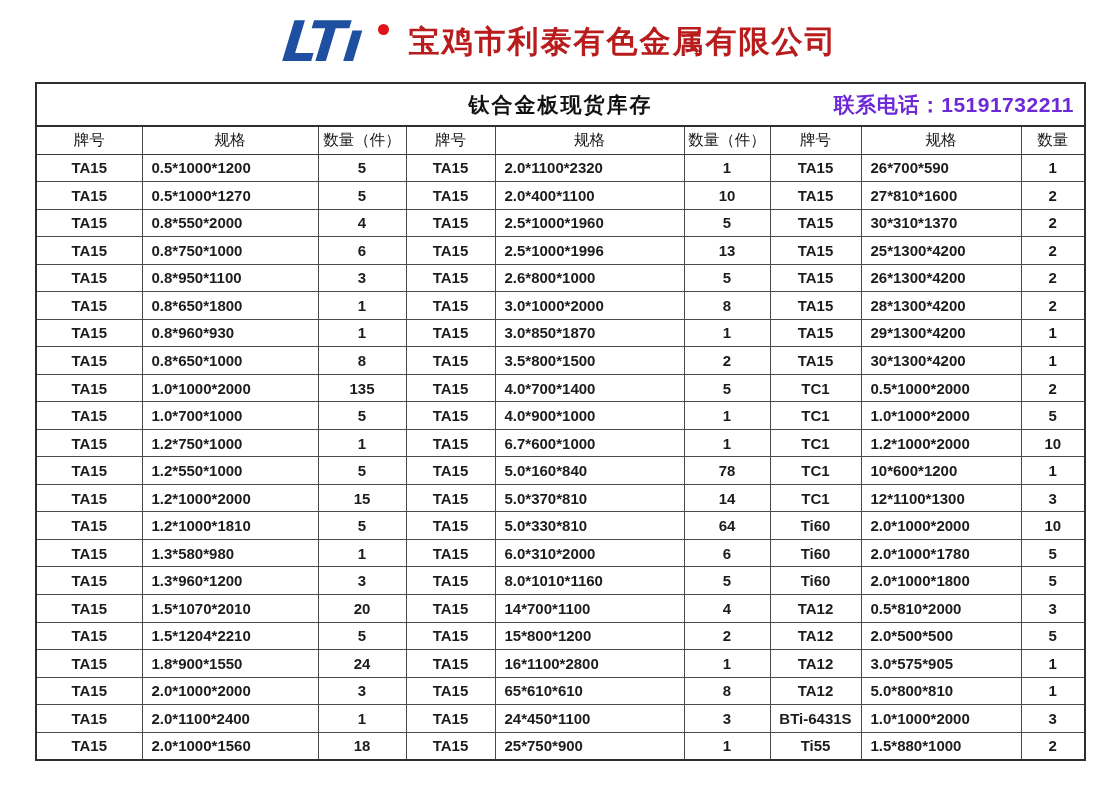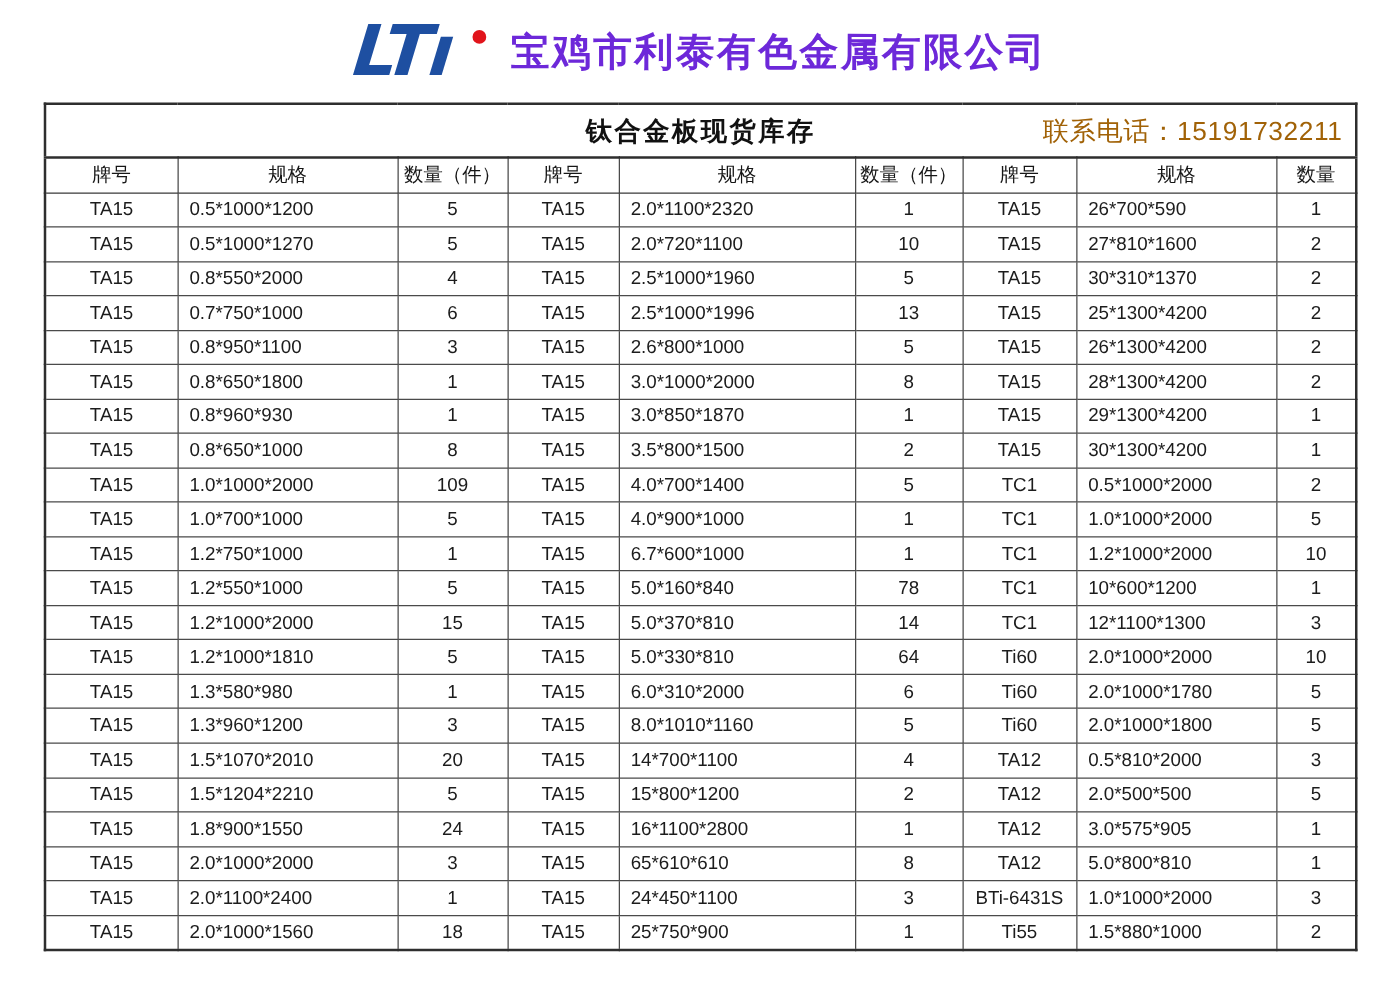--- a/index.html
+++ b/index.html
@@ -18,21 +18,21 @@
     font-family: "DejaVu Sans", sans-serif;
     font-style: italic; font-weight: bold; font-size: 56px; line-height: 64px;
     color: #1e4fa1; letter-spacing: -2px; transform: skewX(-6deg); display: inline-block;
   }
   .logo-mark .i-dot {
     position: absolute; width: 11px; height: 11px; border-radius: 50%;
     background: #e1141b; right: 6px; top: 14px;
   }
   .logo-text { text-align: left; }
   .company-cn {
-    font-size: 31px; font-weight: bold; color: #6d28d9; letter-spacing: 2px;
+    font-size: 31px; font-weight: bold; color: #b91c1c; letter-spacing: 2px;
     line-height: 34px; white-space: nowrap; text-align: center;
   }
   .company-en {
     font-family: "Liberation Serif", "DejaVu Serif", serif;
     font-size: 19.5px; font-weight: bold; color: #10131f; word-spacing: 7px;
     line-height: 24px; white-space: nowrap;
   }
 
   
   table.inventory {
@@ -48,28 +48,28 @@
   tr.title-row td { border-bottom: 2px solid #2e2e2e; position: relative; }
   .title-flex { position: relative; width: 100%; height: 100%; }
   .sheet-title {
     position: absolute; left: 0; right: 0; top: 0; bottom: 0;
     display: flex; align-items: center; justify-content: center;
     font-size: 21px; font-weight: bold; color: #111; letter-spacing: 2px;
   }
   .contact {
     position: absolute; right: 10px; top: 0; bottom: 0;
     display: flex; align-items: center;
-    font-size: 21px; font-weight: normal; color: #a16207; letter-spacing: 0.5px;
+    font-size: 21px; font-weight: bold; color: #6d28d9; letter-spacing: 0.5px;
   }
   tr.header-row { height: 28px; font-family: Liberation Serif, serif; }
   tr.header-row th {
     font-weight: normal; font-size: 15.5px; color: #161616;
     text-align: center; background: #ffffff; border-bottom: 1.5px solid #3a3a3a;
   }
-  tbody tr { height: 27px; }
+  tbody tr { height: 27px; font-weight: bold; }
   td.c-grade, td.c-qty { text-align: center; }
   td.c-spec { text-align: left; padding-left: 9px; }
 </style>
 </head>
 <body>
 
 <div class="logo-wrap">
   <div class="logo-mark">
     <span class="mark-text">LTı</span>
     <span class="i-dot"></span>
@@ -122,40 +122,40 @@
         <td class="c-qty">1</td>
         <td class="c-grade">TA15</td>
         <td class="c-spec">26*700*590</td>
         <td class="c-qty">1</td>
       </tr>
       <tr>
         <td class="c-grade">TA15</td>
         <td class="c-spec">0.5*1000*1270</td>
         <td class="c-qty">5</td>
         <td class="c-grade">TA15</td>
-        <td class="c-spec">2.0*720*1100</td>
+        <td class="c-spec">2.0*400*1100</td>
         <td class="c-qty">10</td>
         <td class="c-grade">TA15</td>
         <td class="c-spec">27*810*1600</td>
         <td class="c-qty">2</td>
       </tr>
       <tr>
         <td class="c-grade">TA15</td>
         <td class="c-spec">0.8*550*2000</td>
         <td class="c-qty">4</td>
         <td class="c-grade">TA15</td>
         <td class="c-spec">2.5*1000*1960</td>
         <td class="c-qty">5</td>
         <td class="c-grade">TA15</td>
         <td class="c-spec">30*310*1370</td>
         <td class="c-qty">2</td>
       </tr>
       <tr>
         <td class="c-grade">TA15</td>
-        <td class="c-spec">0.7*750*1000</td>
+        <td class="c-spec">0.8*750*1000</td>
         <td class="c-qty">6</td>
         <td class="c-grade">TA15</td>
         <td class="c-spec">2.5*1000*1996</td>
         <td class="c-qty">13</td>
         <td class="c-grade">TA15</td>
         <td class="c-spec">25*1300*4200</td>
         <td class="c-qty">2</td>
       </tr>
       <tr>
         <td class="c-grade">TA15</td>
@@ -197,21 +197,21 @@
         <td class="c-grade">TA15</td>
         <td class="c-spec">3.5*800*1500</td>
         <td class="c-qty">2</td>
         <td class="c-grade">TA15</td>
         <td class="c-spec">30*1300*4200</td>
         <td class="c-qty">1</td>
       </tr>
       <tr>
         <td class="c-grade">TA15</td>
         <td class="c-spec">1.0*1000*2000</td>
-        <td class="c-qty">109</td>
+        <td class="c-qty">135</td>
         <td class="c-grade">TA15</td>
         <td class="c-spec">4.0*700*1400</td>
         <td class="c-qty">5</td>
         <td class="c-grade">TC1</td>
         <td class="c-spec">0.5*1000*2000</td>
         <td class="c-qty">2</td>
       </tr>
       <tr>
         <td class="c-grade">TA15</td>
         <td class="c-spec">1.0*700*1000</td>

